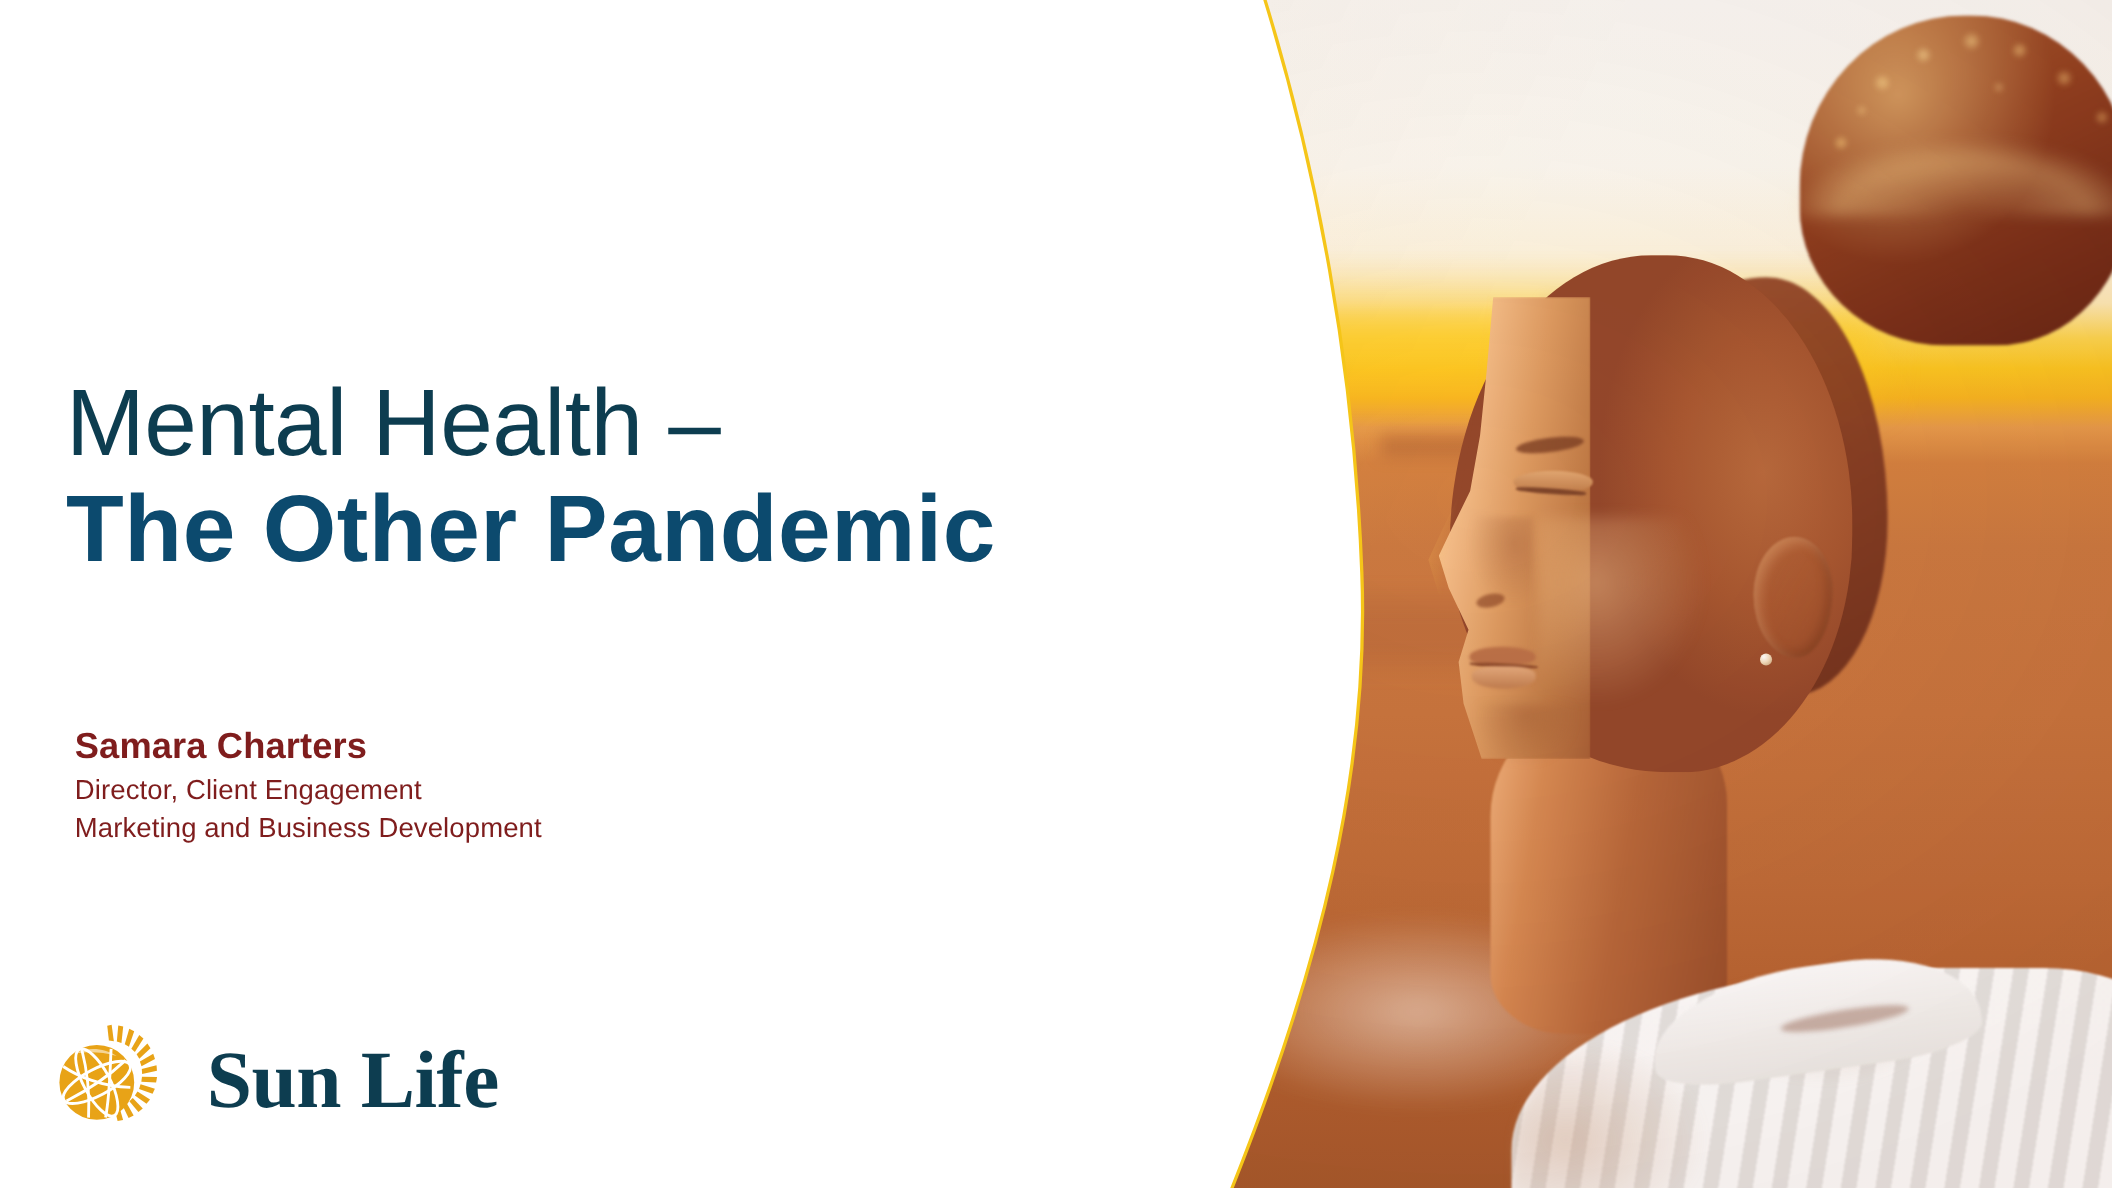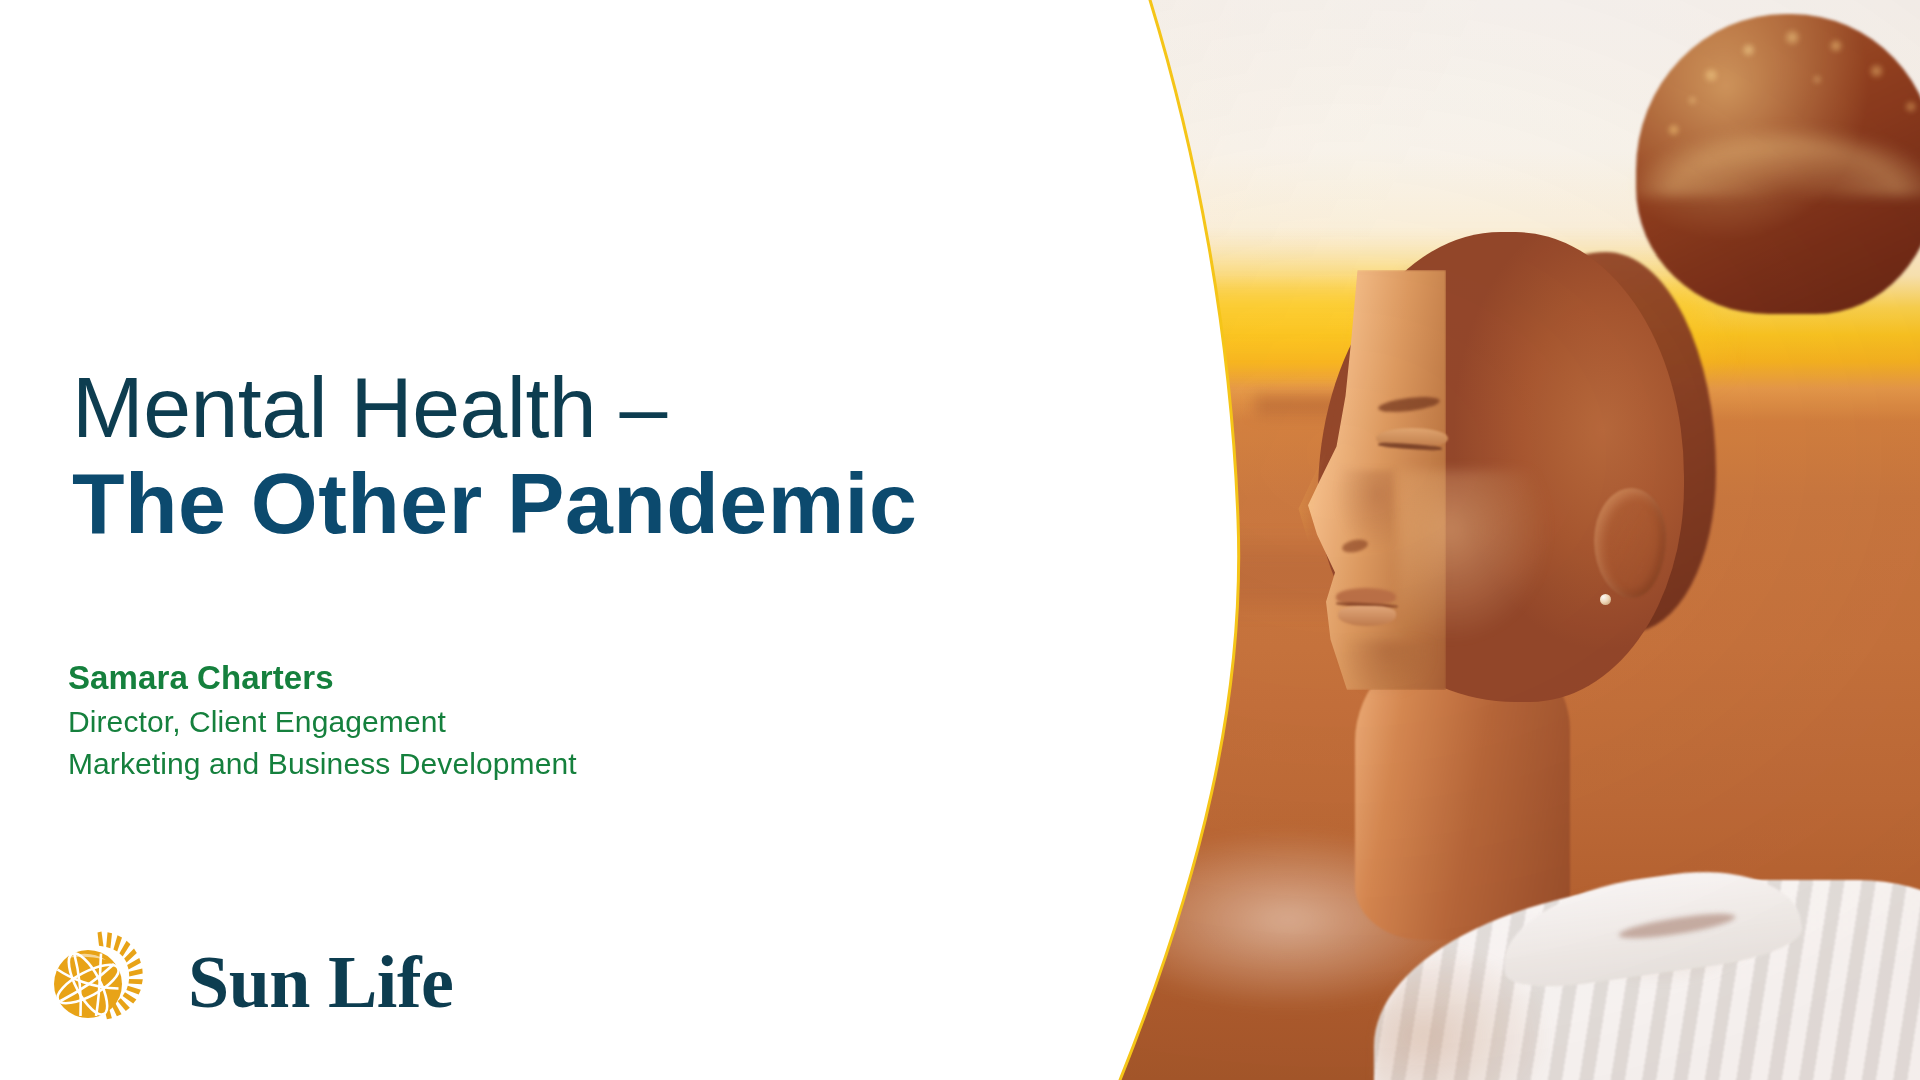--- a/index.html
+++ b/index.html
@@ -331,24 +331,23 @@
 
   
   #content {
     position: absolute;
     left: 0; top: 0;
     width: 1090px; height: 1080px;
   }
 
   #title-block {
     position: absolute;
-    left: 72px;
+    left: 60px;
     top: 340px;
     width: 980px;
-    margin-top: 22px;
   }
   .title-line1 {
     font-size: 86px;
     font-weight: 300;
     letter-spacing: -0.5px;
     line-height: 1.06;
     color: #0d3d50;
     white-space: nowrap;
   }
   .title-line2 {
@@ -367,21 +366,21 @@
     width: 900px;
     color: #0d3d50;
   }
   .byline-name {
     font-size: 33px;
     font-weight: 700;
     line-height: 1.38;
     letter-spacing: 0.1px;
   }
   .byline-role {
-    font-size: 30px;
+    font-size: 25px;
     font-weight: 400;
     line-height: 1.42;
     letter-spacing: 0.1px;
   }
 
   
   #logo {
     position: absolute;
     left: 44px;
     top: 928px;
@@ -450,21 +449,21 @@
     <path id="divider-path" d="M 1150 0 C 1196 150, 1231 330, 1238 520 C 1245 700, 1200 880, 1120 1080" fill="none" stroke="#f5c518" stroke-width="3" stroke-linecap="round"></path>
   </svg>
 
   <div id="content">
 
     <div id="title-block">
       <div class="title-line1" style="color: rgb(13, 61, 80);">Mental Health –</div>
       <div class="title-line2" style="color: #0c4a6e;">The Other Pandemic</div>
     </div>
 
-    <div id="byline" style="color: #15803d;">
+    <div id="byline" style="color: #7f1d1d;">
       <div class="byline-name">Samara Charters</div>
       <div class="byline-role">Director, Client Engagement</div>
       <div class="byline-role">Marketing and Business Development</div>
     </div>
 
     <div id="logo">
       <svg id="logo-mark" viewBox="0 0 112 112">
         <g fill="#e8a317">
           <path d="M53.5 4.5 L57.5 3.5 L59.5 18.5 L55 17.8 Z"></path>
           <path d="M63.5 4.2 L68 5.2 L66.4 20.2 L62.2 18.9 Z"></path>

